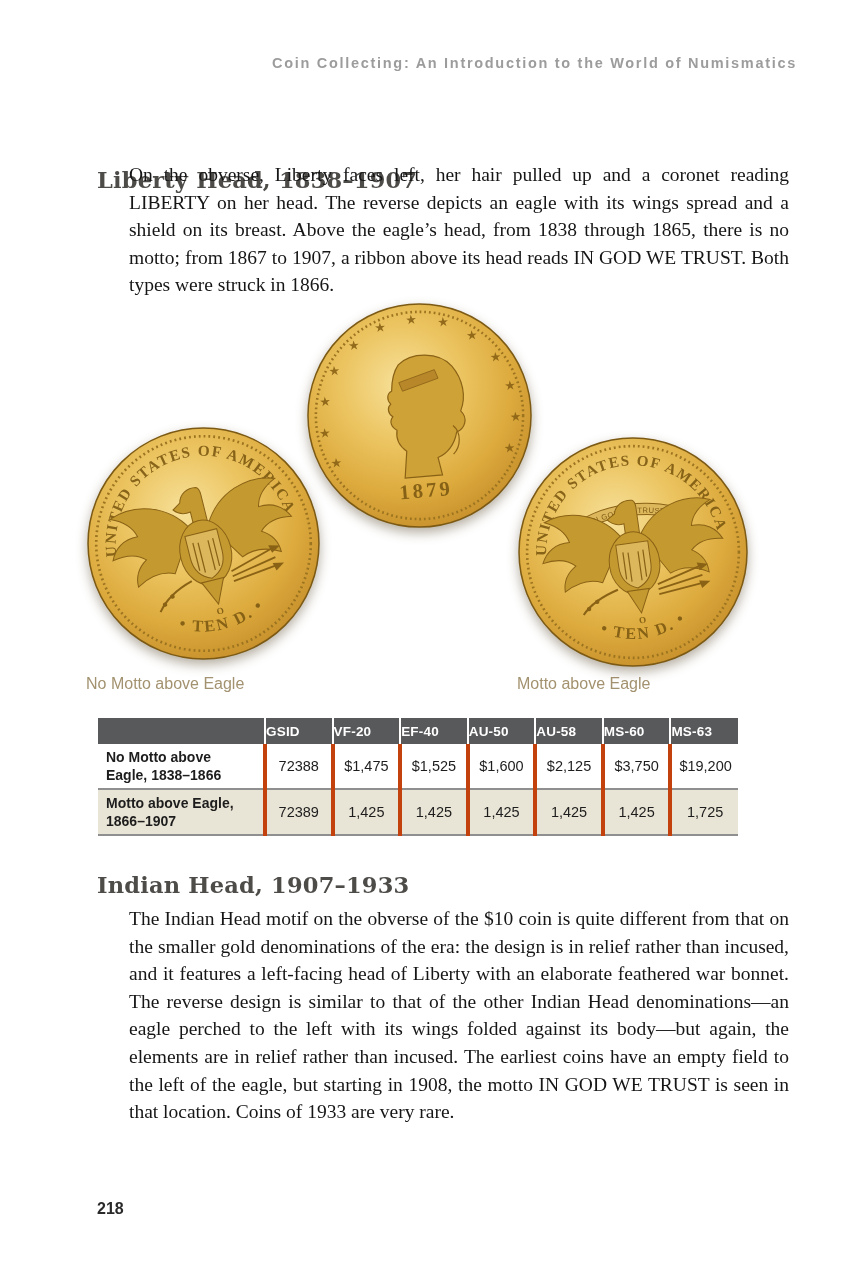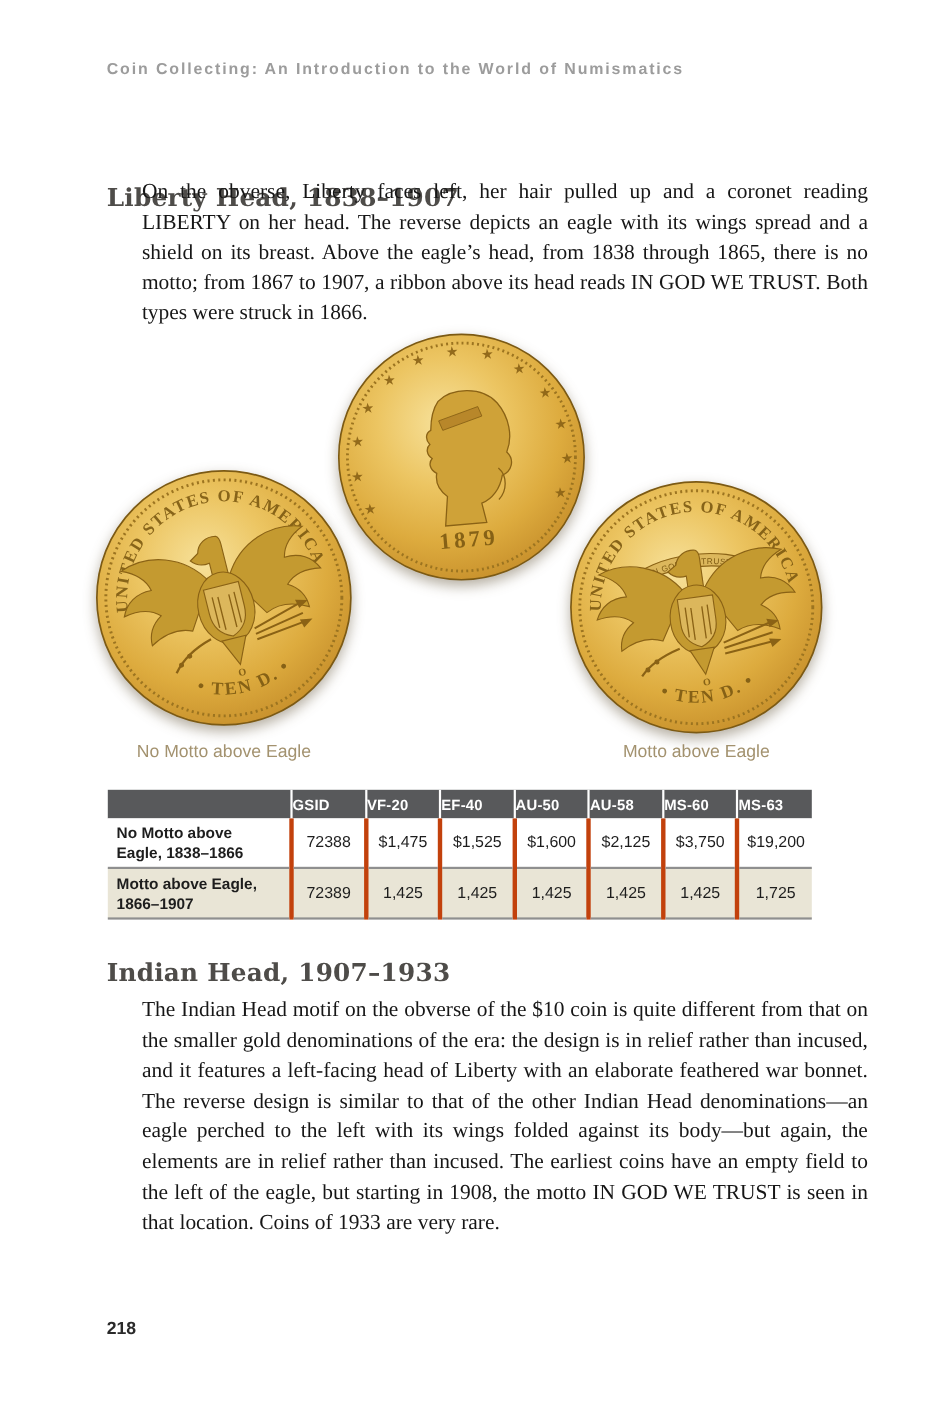--- a/index.html
+++ b/index.html
@@ -4,42 +4,42 @@
 <style>
   html,body { margin:0; padding:0; background:#ffffff; }
   .page {
     position:relative; width:853px; height:1280px; margin:0 auto;
     background:#ffffff; overflow:hidden;
     font-family:"Liberation Serif", serif;
   }
   .running-head {
     position:absolute; left:97px; top:55px; width:700px;
     font-family:"Liberation Sans", sans-serif; font-weight:bold;
-    font-size:14.5px; letter-spacing:1.7px; color:#9c9c9c;
+    font-size:14.5px; letter-spacing:1.7px; color:#9c9c9c;text-align:right;
   }
   .section-title {
     position:absolute; left:97px; width:660px;
     font-family:"DejaVu Serif", serif; font-weight:bold;
     font-size:22.5px; color:#4e4c49; letter-spacing:0.2px;
   }
   #title-1 { top:127px;margin-top:40px; }
   #title-2 { top:872px; }
   .body-text {
     position:absolute; left:97px; width:660px;
     font-size:19.5px; line-height:27.6px; color:#161616;
     text-align:justify; text-justify:inter-word;margin-left:32px;
   }
   #para-1 { top:161px; }
   #para-2 { top:905px; }
   .coin { position:absolute; filter:drop-shadow(0 5px 6px rgba(70,52,20,0.40)); }
   #coin-obverse { left:306px; top:302px; z-index:1; }
   #coin-no-motto { left:86px;  top:426px; z-index:2; }
   #coin-motto   { left:517px; top:436px; z-index:2; }
   .coin-caption {
-    position:absolute; top:675px; text-align:center;
+    position:absolute; top:675px; text-align:left;
     font-family:"Liberation Sans", sans-serif; font-size:16px; color:#a3926f;
   }
   #caption-left  { left:86px;  width:235px; }
   #caption-right { left:517px; width:232px; }
   .price-table {
     position:absolute; left:98px; top:718px; width:640px;
     border-collapse:collapse; table-layout:fixed;
     font-family:"Liberation Sans", sans-serif;
     border-bottom:2px solid #8f8f8f;
   }

